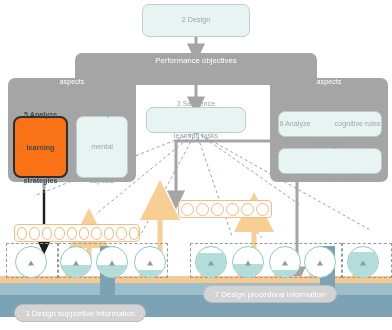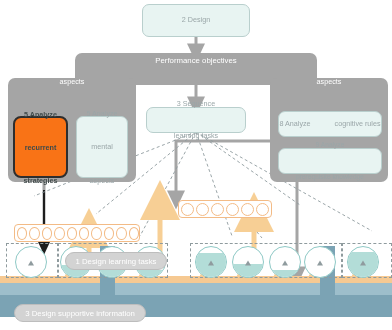--- a/index.html
+++ b/index.html
@@ -257,21 +257,21 @@
   <div class="node boxgrey" style="left:270px;top:78px;width:118px;height:104px;">
     <div class="hdr text-s" style="padding-top:0;">aspects</div>
   </div>
 
   <div class="node boxlight" style="left:142px;top:4px;width:108px;height:33px;flex-direction:column;">
     <div class="text-s">2   Design</div>
   </div>
 
   <div class="node selected" style="left:13px;top:116px;width:55px;height:62px;display:flex;flex-direction:column;align-items:center;justify-content:center;line-height:1.25;">
     <div class="text-s">5  Analyze</div>
-    <div class="text-s">recurrent</div>
+    <div class="text-s">learning</div>
     <div class="text-s">strategies</div>
   </div>
 
   <div class="node boxlight" style="left:76px;top:116px;width:52px;height:62px;flex-direction:column;line-height:1.3;">
     <div class="text-s">5  Analyze</div>
     <div class="text-s">mental</div>
     <div class="text-s">aspects</div>
   </div>
 
   <div class="node boxlight" style="left:146px;top:107px;width:100px;height:26px;flex-direction:column;">
@@ -283,18 +283,18 @@
     <div class="text-s">8  Analyze</div>
     <div class="text-s">cognitive rules</div>
   </div>
 
   <div class="node boxlight" style="left:278px;top:148px;width:104px;height:26px;flex-direction:column;">
     <div class="text-xs">9  Analyze</div>
     <div class="text-xs">prerequisite knowledge</div>
   </div>
 
 
-  <div class="pill text-m" style="left:65px;top:252px;width:100px;height:16px;">1   Design learning tasks</div>
-
+
+  <div class="pill text-m" style="left:203px;top:285px;width:132px;height:16px;">7   Design procedural information</div>
 
   <div class="pill text-m" style="left:14px;top:304px;width:130px;height:16px;">3   Design supportive information</div>
 
 </div>
 
 </body></html>

